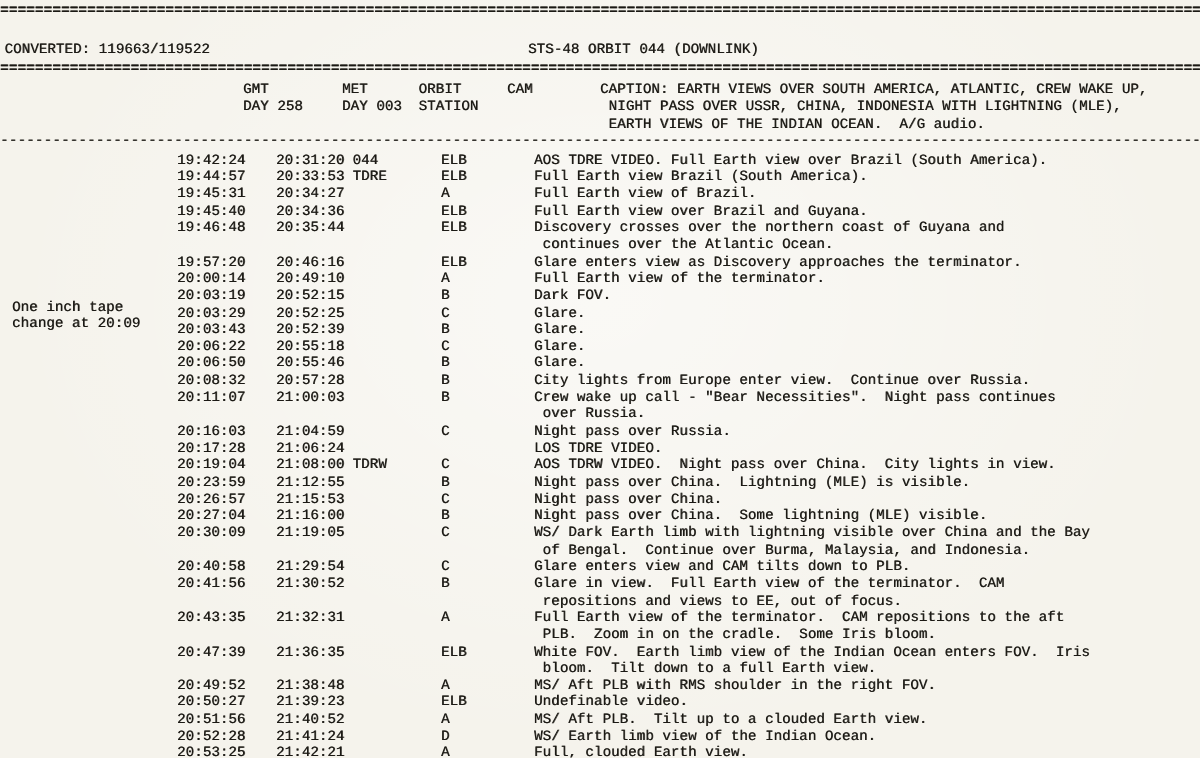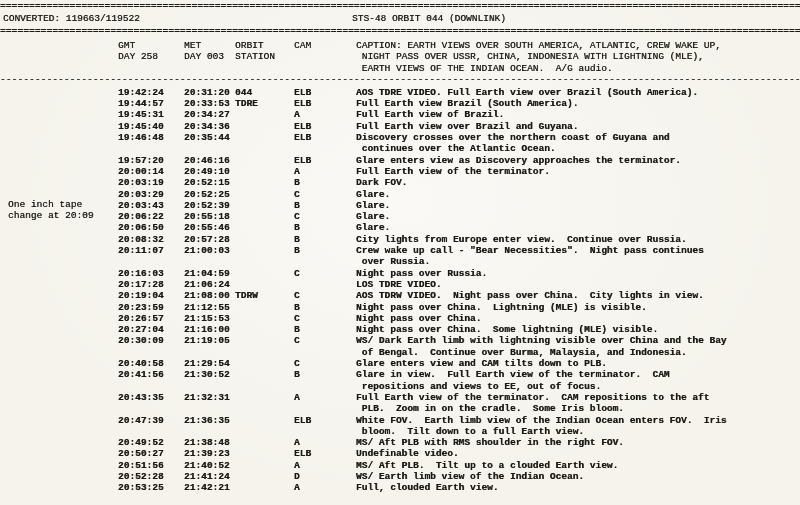--- a/index.html
+++ b/index.html
@@ -29,38 +29,38 @@
     height: 9px;
     line-height: 9px;
     letter-spacing: 0.1px;
     font-weight: bold;
   }
   .rule.top   { padding-top: 2px; }
   .rule.dash  { margin-top: 1px; margin-bottom: 3px; font-weight: normal; }
   .title-line {
     position: relative;
     height: 13px;
-    margin-top: 2px;
+    margin-top: 16px;
   }
   .converted { position: absolute; left: 3px;   top: 0; }
   .doc-title { position: absolute; left: 352px; top: 0; text-align: right; }
   .rule.mid { margin-top: 1px; }
 
-  .col-headers { display: flex; margin-top: 4px; }
+  .col-headers { display: flex; margin-top: 4px; padding-left: 44px; }
   .pre { white-space: pre-wrap; }
 
   .c-spacer  { width: 118px; flex: none; }
   .c-gmt     { width: 66px;  flex: none; }
   .c-met     { width: 51px;  flex: none; }
   .c-orbit   { width: 59px;  flex: none; }
   .c-cam     { width: 62px;  flex: none; }
   .c-caption { flex: 1; min-width: 0; }
 
   .rows { margin-top: 1px; }
-  .row  { display: flex; font-weight: bold; }
+  .row  { display: flex; }
   .row.gap { margin-top: 0; }
 
   .margin-note {
     position: absolute;
     left: 8px;
     top: 199px;
     white-space: pre-wrap;
   }
 </style>
 </head>

